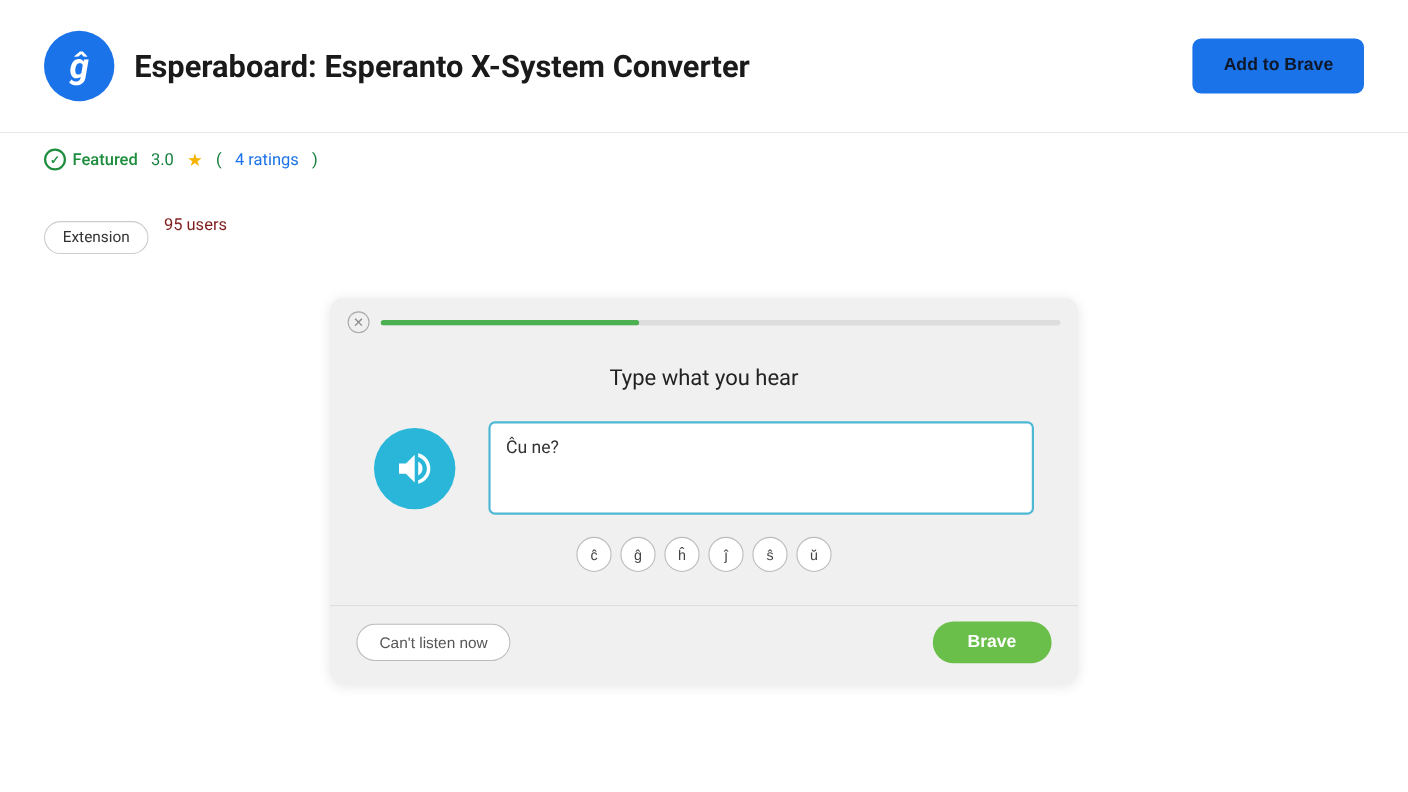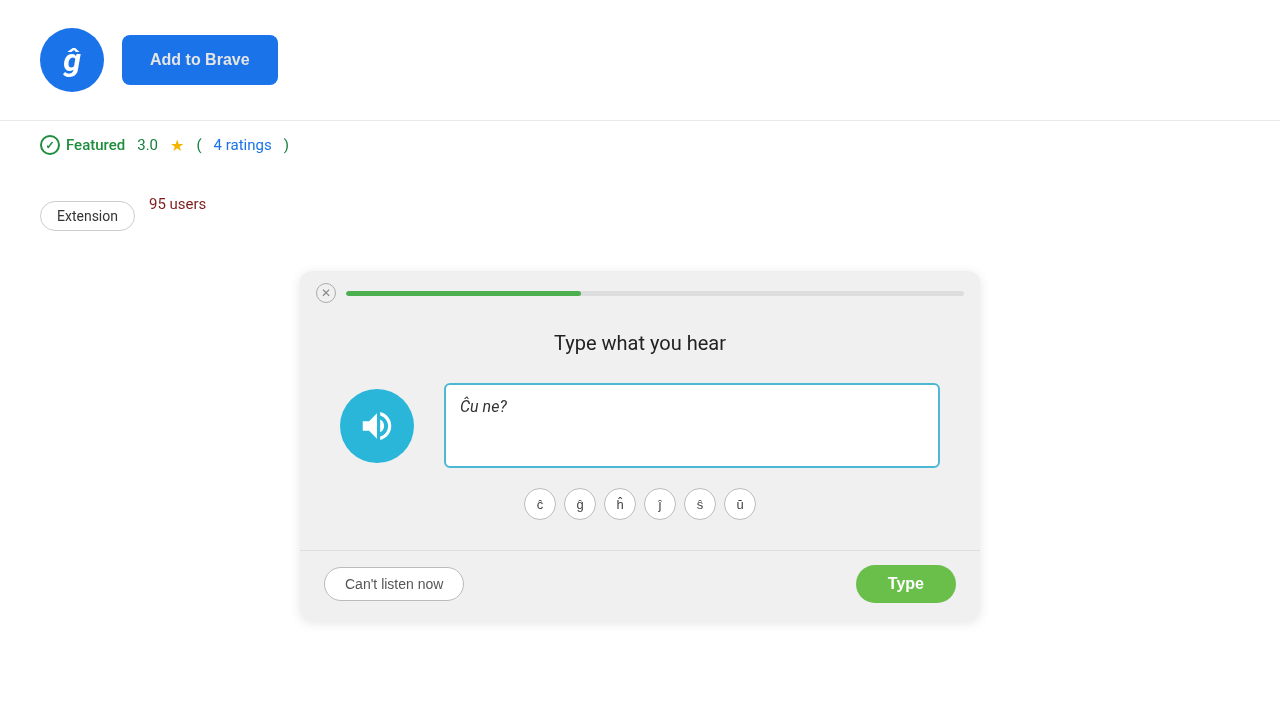--- a/index.html
+++ b/index.html
@@ -37,21 +37,21 @@
       line-height: 1;
     }
     .app-title {
       font-size: 28px;
       font-weight: 700;
       color: #1a1a1a;
       flex: 1;
     }
     .add-button {
       background: #1a73e8;
-      color: #e5e5e5;
+      color: #0f172a;
       border: none;
       border-radius: 8px;
       padding: 16px 28px;
       font-size: 16px;
       font-weight: 600;
       cursor: pointer;
       white-space: nowrap;
     }
 
     
@@ -207,21 +207,20 @@
       border: 2px solid #4db8d4;
       border-radius: 6px;
       padding: 12px 14px;
       font-size: 16px;
       color: #333;
       background: #fff;
       outline: none;
       min-height: 80px;
       resize: none;
       font-family: inherit;
-      font-style: italic;
     }
 
     .special-chars {
       display: flex;
       justify-content: center;
       gap: 8px;
     }
     .char-btn {
       width: 32px;
       height: 32px;
@@ -265,20 +264,21 @@
       cursor: pointer;
     }
   </style>
 </head>
 <body>
 
 <div class="header">
   <div class="logo-circle">
     <span class="logo-letter">ĝ</span>
   </div>
+  <h1 class="app-title">Esperaboard: Esperanto X-System Converter</h1>
   <button class="add-button">Add to Brave</button>
 </div>
 
 <div class="meta-row">
   <div class="featured-badge">
     <div class="featured-icon">✓</div>
     <span>Featured</span>
   </div>
   <span class="rating-text">3.0</span>
   <span class="rating-star">★</span>
@@ -320,17 +320,17 @@
         <button class="char-btn">ĝ</button>
         <button class="char-btn">ĥ</button>
         <button class="char-btn">ĵ</button>
         <button class="char-btn">ŝ</button>
         <button class="char-btn">ŭ</button>
       </div>
     </div>
 
     <div class="modal-footer">
       <button class="cant-listen-btn">Can't listen now</button>
-      <button class="check-btn">Type</button>
+      <button class="check-btn">Brave</button>
     </div>
 
   </div>
 </div>
 
 </body></html>

